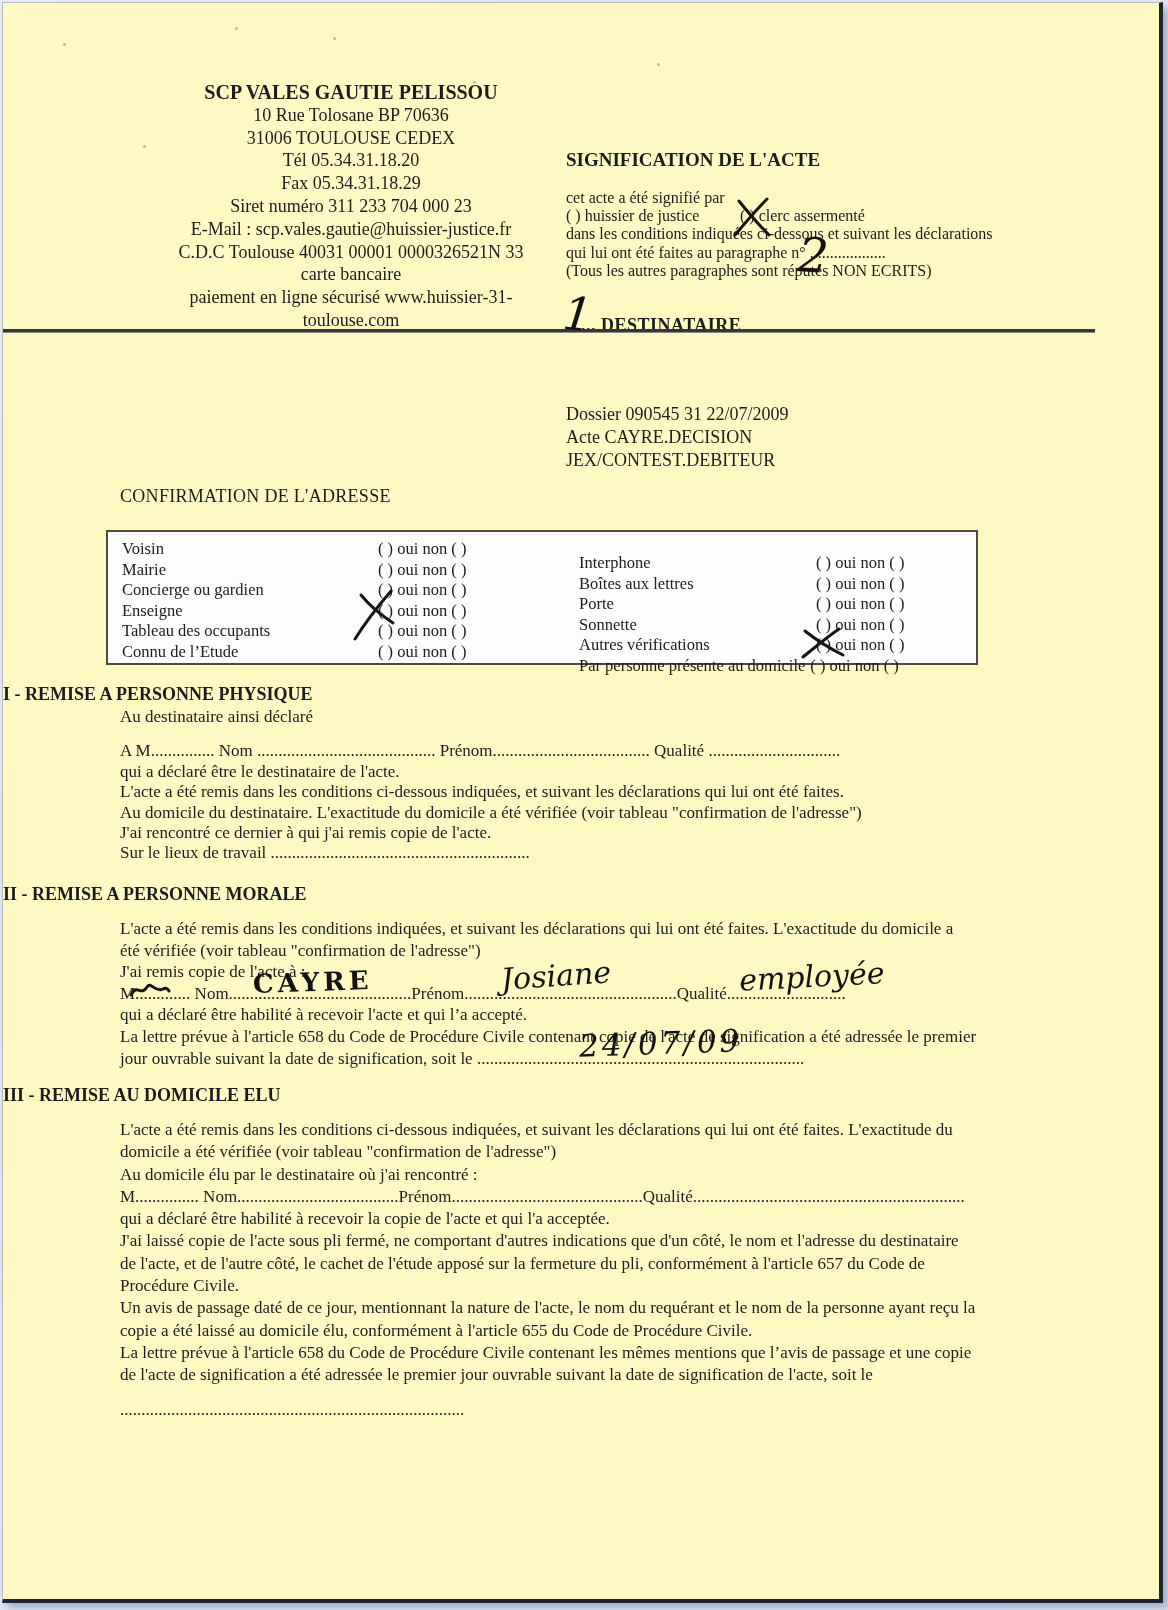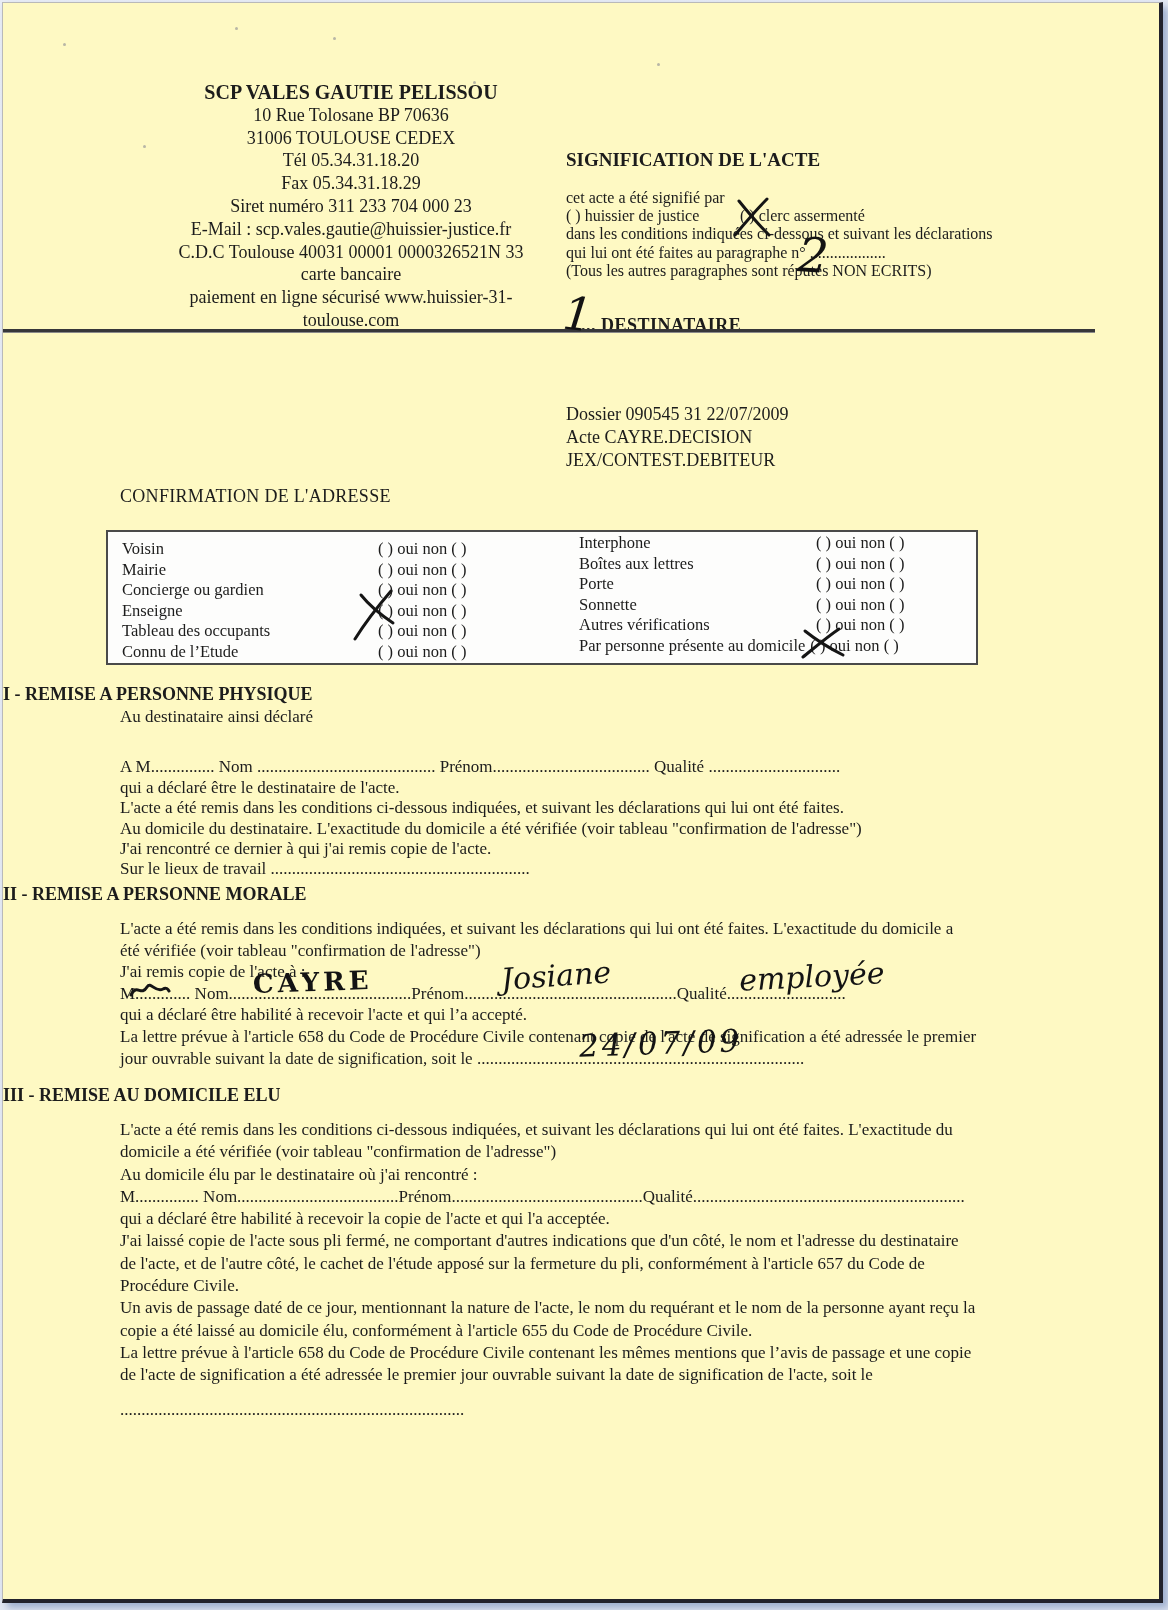--- a/index.html
+++ b/index.html
@@ -30,39 +30,39 @@
 
   .strike-line{left:0;top:326px;width:1092px;height:3px;background:#37373a;box-shadow:0 1px 0 #8a8a8a;}
 
   .membre-block{left:95px;top:362px;width:470px;text-align:center;font-size:17.5px;line-height:23px;}
   .dossier-block{left:563px;top:400px;font-size:18px;line-height:23px;}
 
   .conf-title{left:117px;top:483px;font-size:18px;letter-spacing:.3px;}
 
   .conf-table{left:103px;top:527px;width:868px;height:131px;border:2px solid #4a4a4a;background:#fdfdfc;display:flex;font-size:16.5px;}
   .tcol-left{width:456px;padding-top:7px;}
-  .tcol-right{flex:1;padding-top:1px;}
+  .tcol-right{flex:1;padding-top:21px;}
   .trow{position:relative;height:20.5px;white-space:nowrap;}
   .tcol-left .tlabel{position:absolute;left:14px;}
   .tcol-left .tcheck{position:absolute;left:270px;}
   .tcol-right .tlabel{position:absolute;left:15px;}
   .tcol-right .tcheck{position:absolute;left:252px;}
   .tcol-right .trow.inline .tlabel{position:static;margin-left:15px;}
   .tcol-right .trow.inline .tcheck{position:static;margin-left:5px;}
 
   .sec-heading{left:0;top:0;width:1080px;font-size:18px;font-weight:bold;}
   #sec1-heading{top:681px;}
   #sec2-heading{top:881px;}
   #sec3-heading{top:1082px;}
 
   .sec-block{left:117px;font-size:17px;width:960px;}
   #sec1-block{top:704px;line-height:20.4px;}
   #sec2-block{top:915px;line-height:21.6px;}
   #sec3-block{top:1116px;line-height:22.3px;}
-  .gap-before{margin-top:30px;}
+  .gap-before{margin-top:14px;}
   .gap-before-sm{margin-top:12px;}
 
   
   .hw{position:absolute;color:#131313;font-family:"DejaVu Serif", serif;font-style:italic;z-index:5;}
   .hw-nom{left:250px;top:964px;font-size:26px;letter-spacing:4px;transform:rotate(-2deg);font-weight:bold;font-style:normal;}
   .hw-prenom{left:498px;top:955px;font-size:30px;transform:rotate(-4deg);}
   .hw-qualite{left:736px;top:956px;font-size:30px;transform:rotate(-3deg);}
   .hw-date{left:576px;top:1022px;font-size:31px;letter-spacing:3px;transform:rotate(-2deg);}
   .hw-para{left:795px;top:224px;font-size:48px;transform:rotate(4deg);}
   .hw-dest{left:560px;top:284px;font-size:46px;transform:rotate(6deg);}

